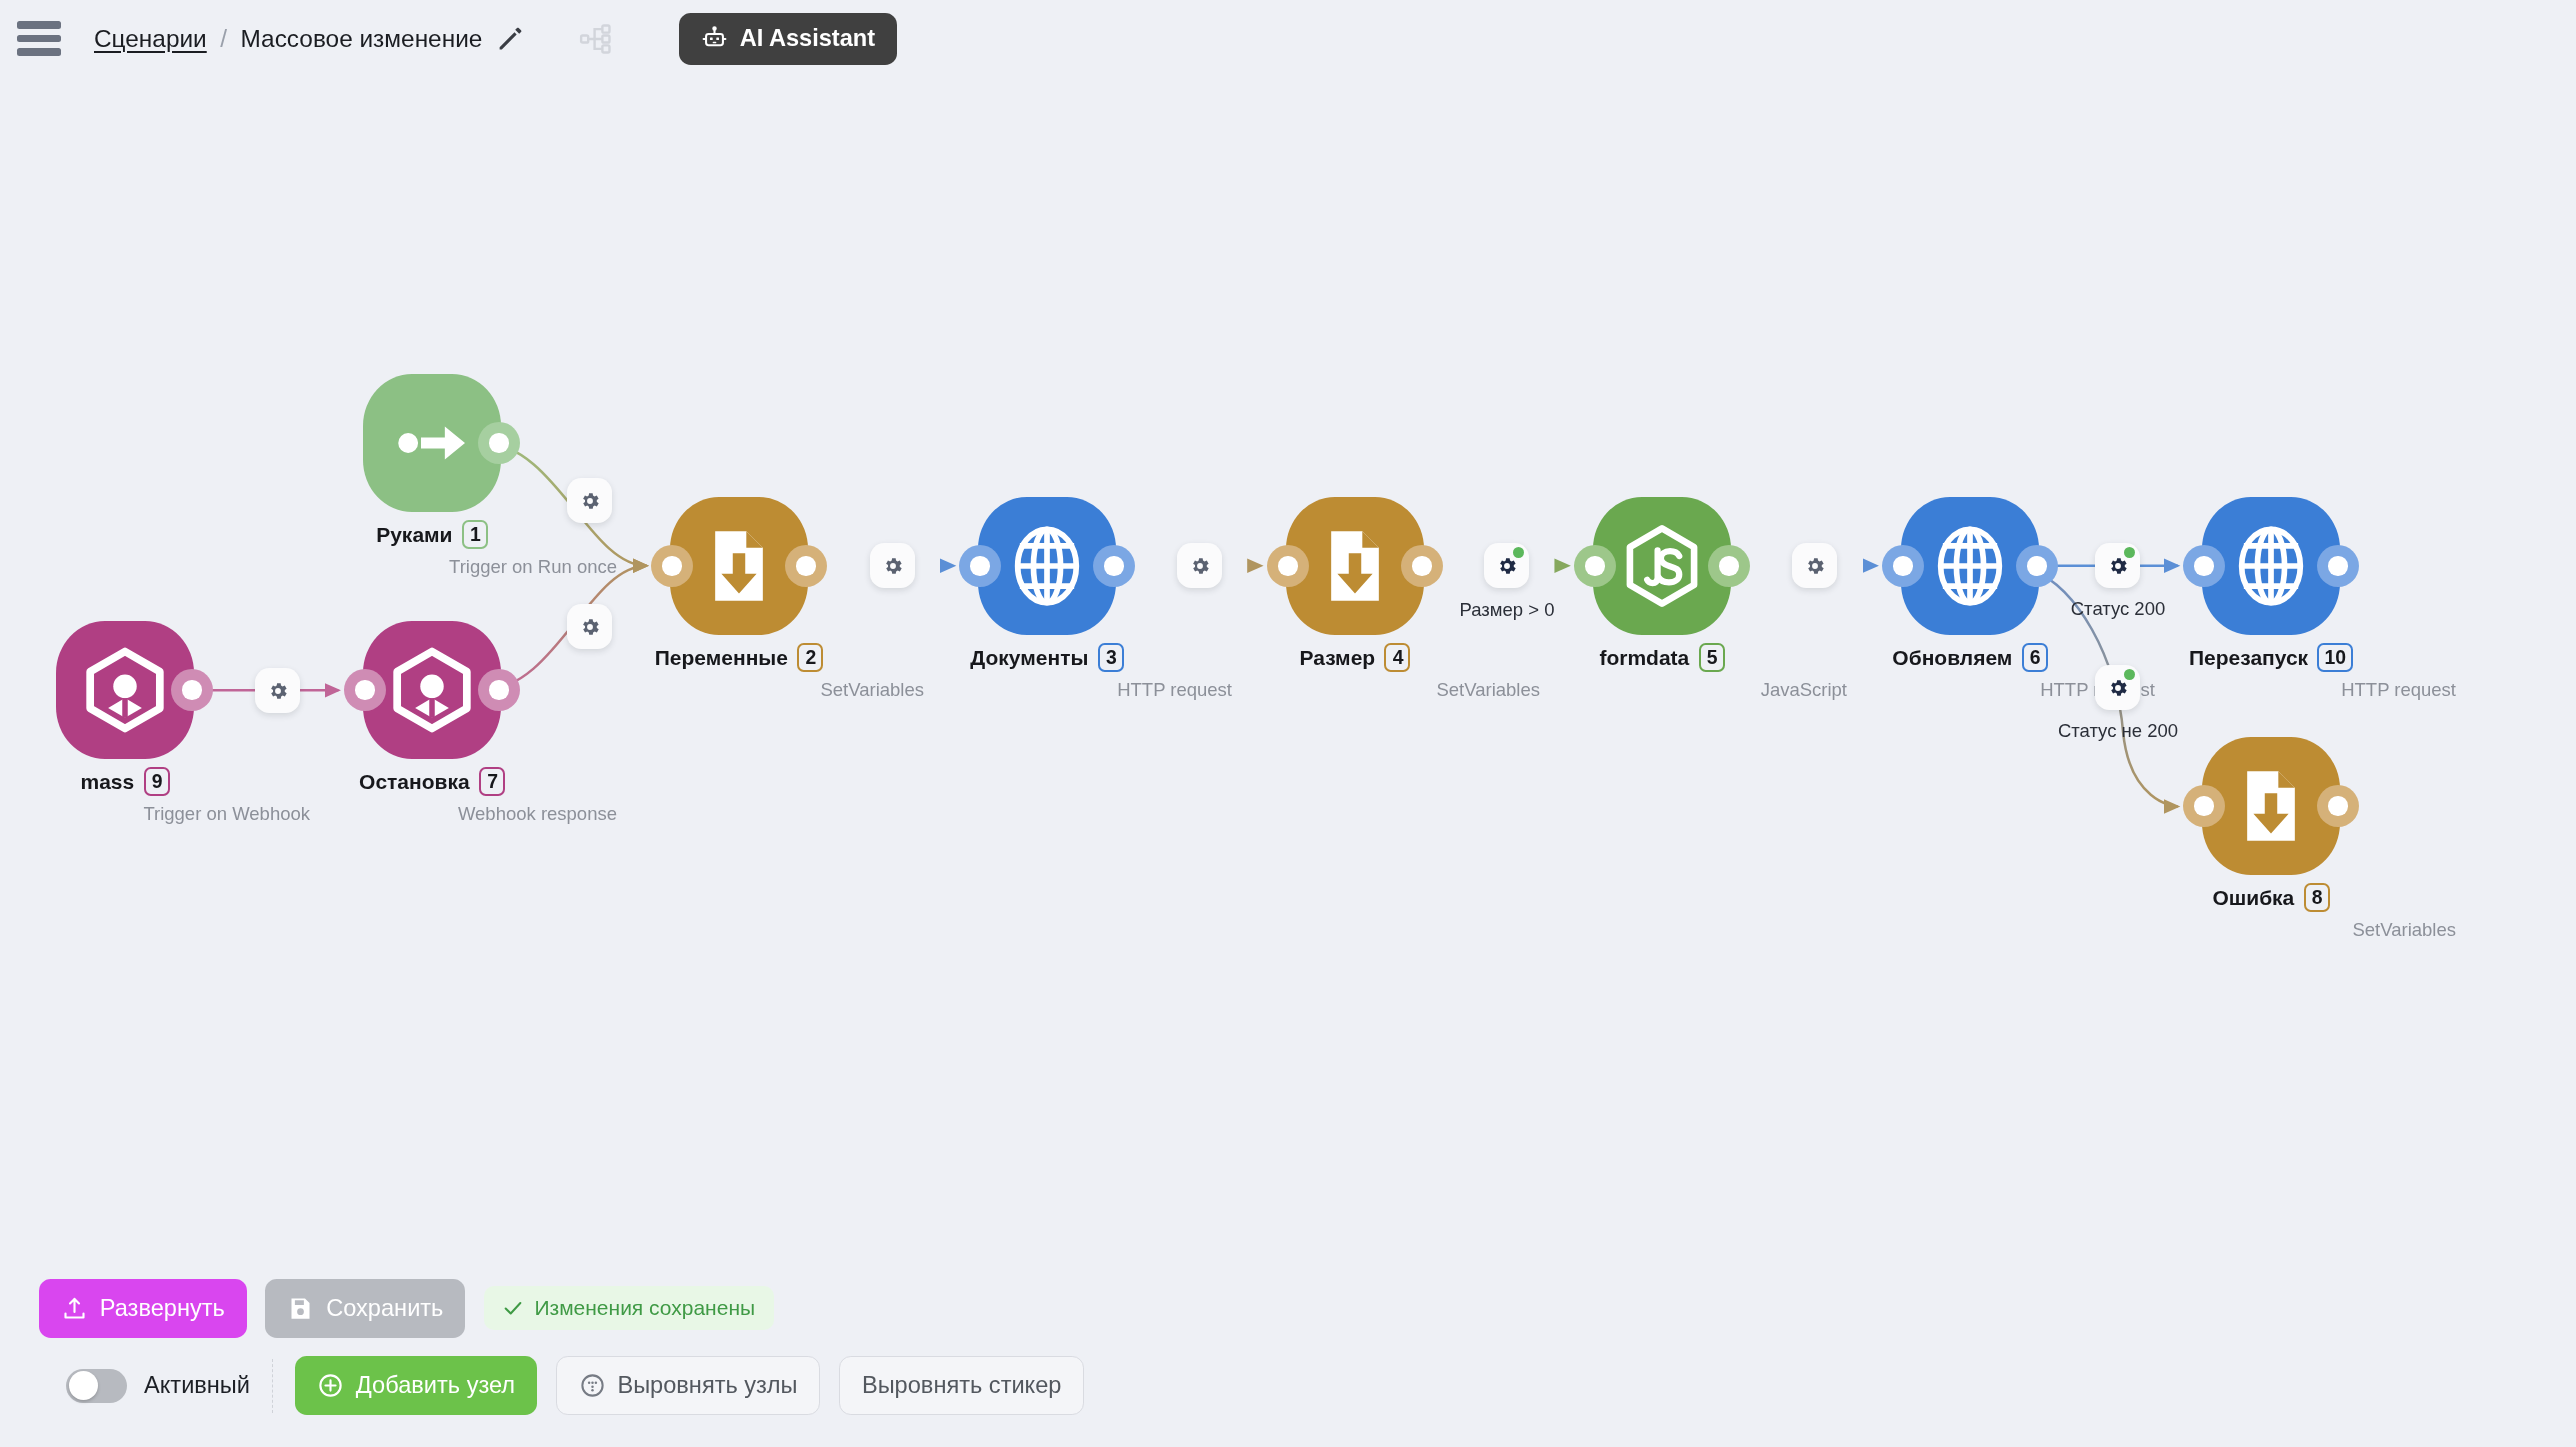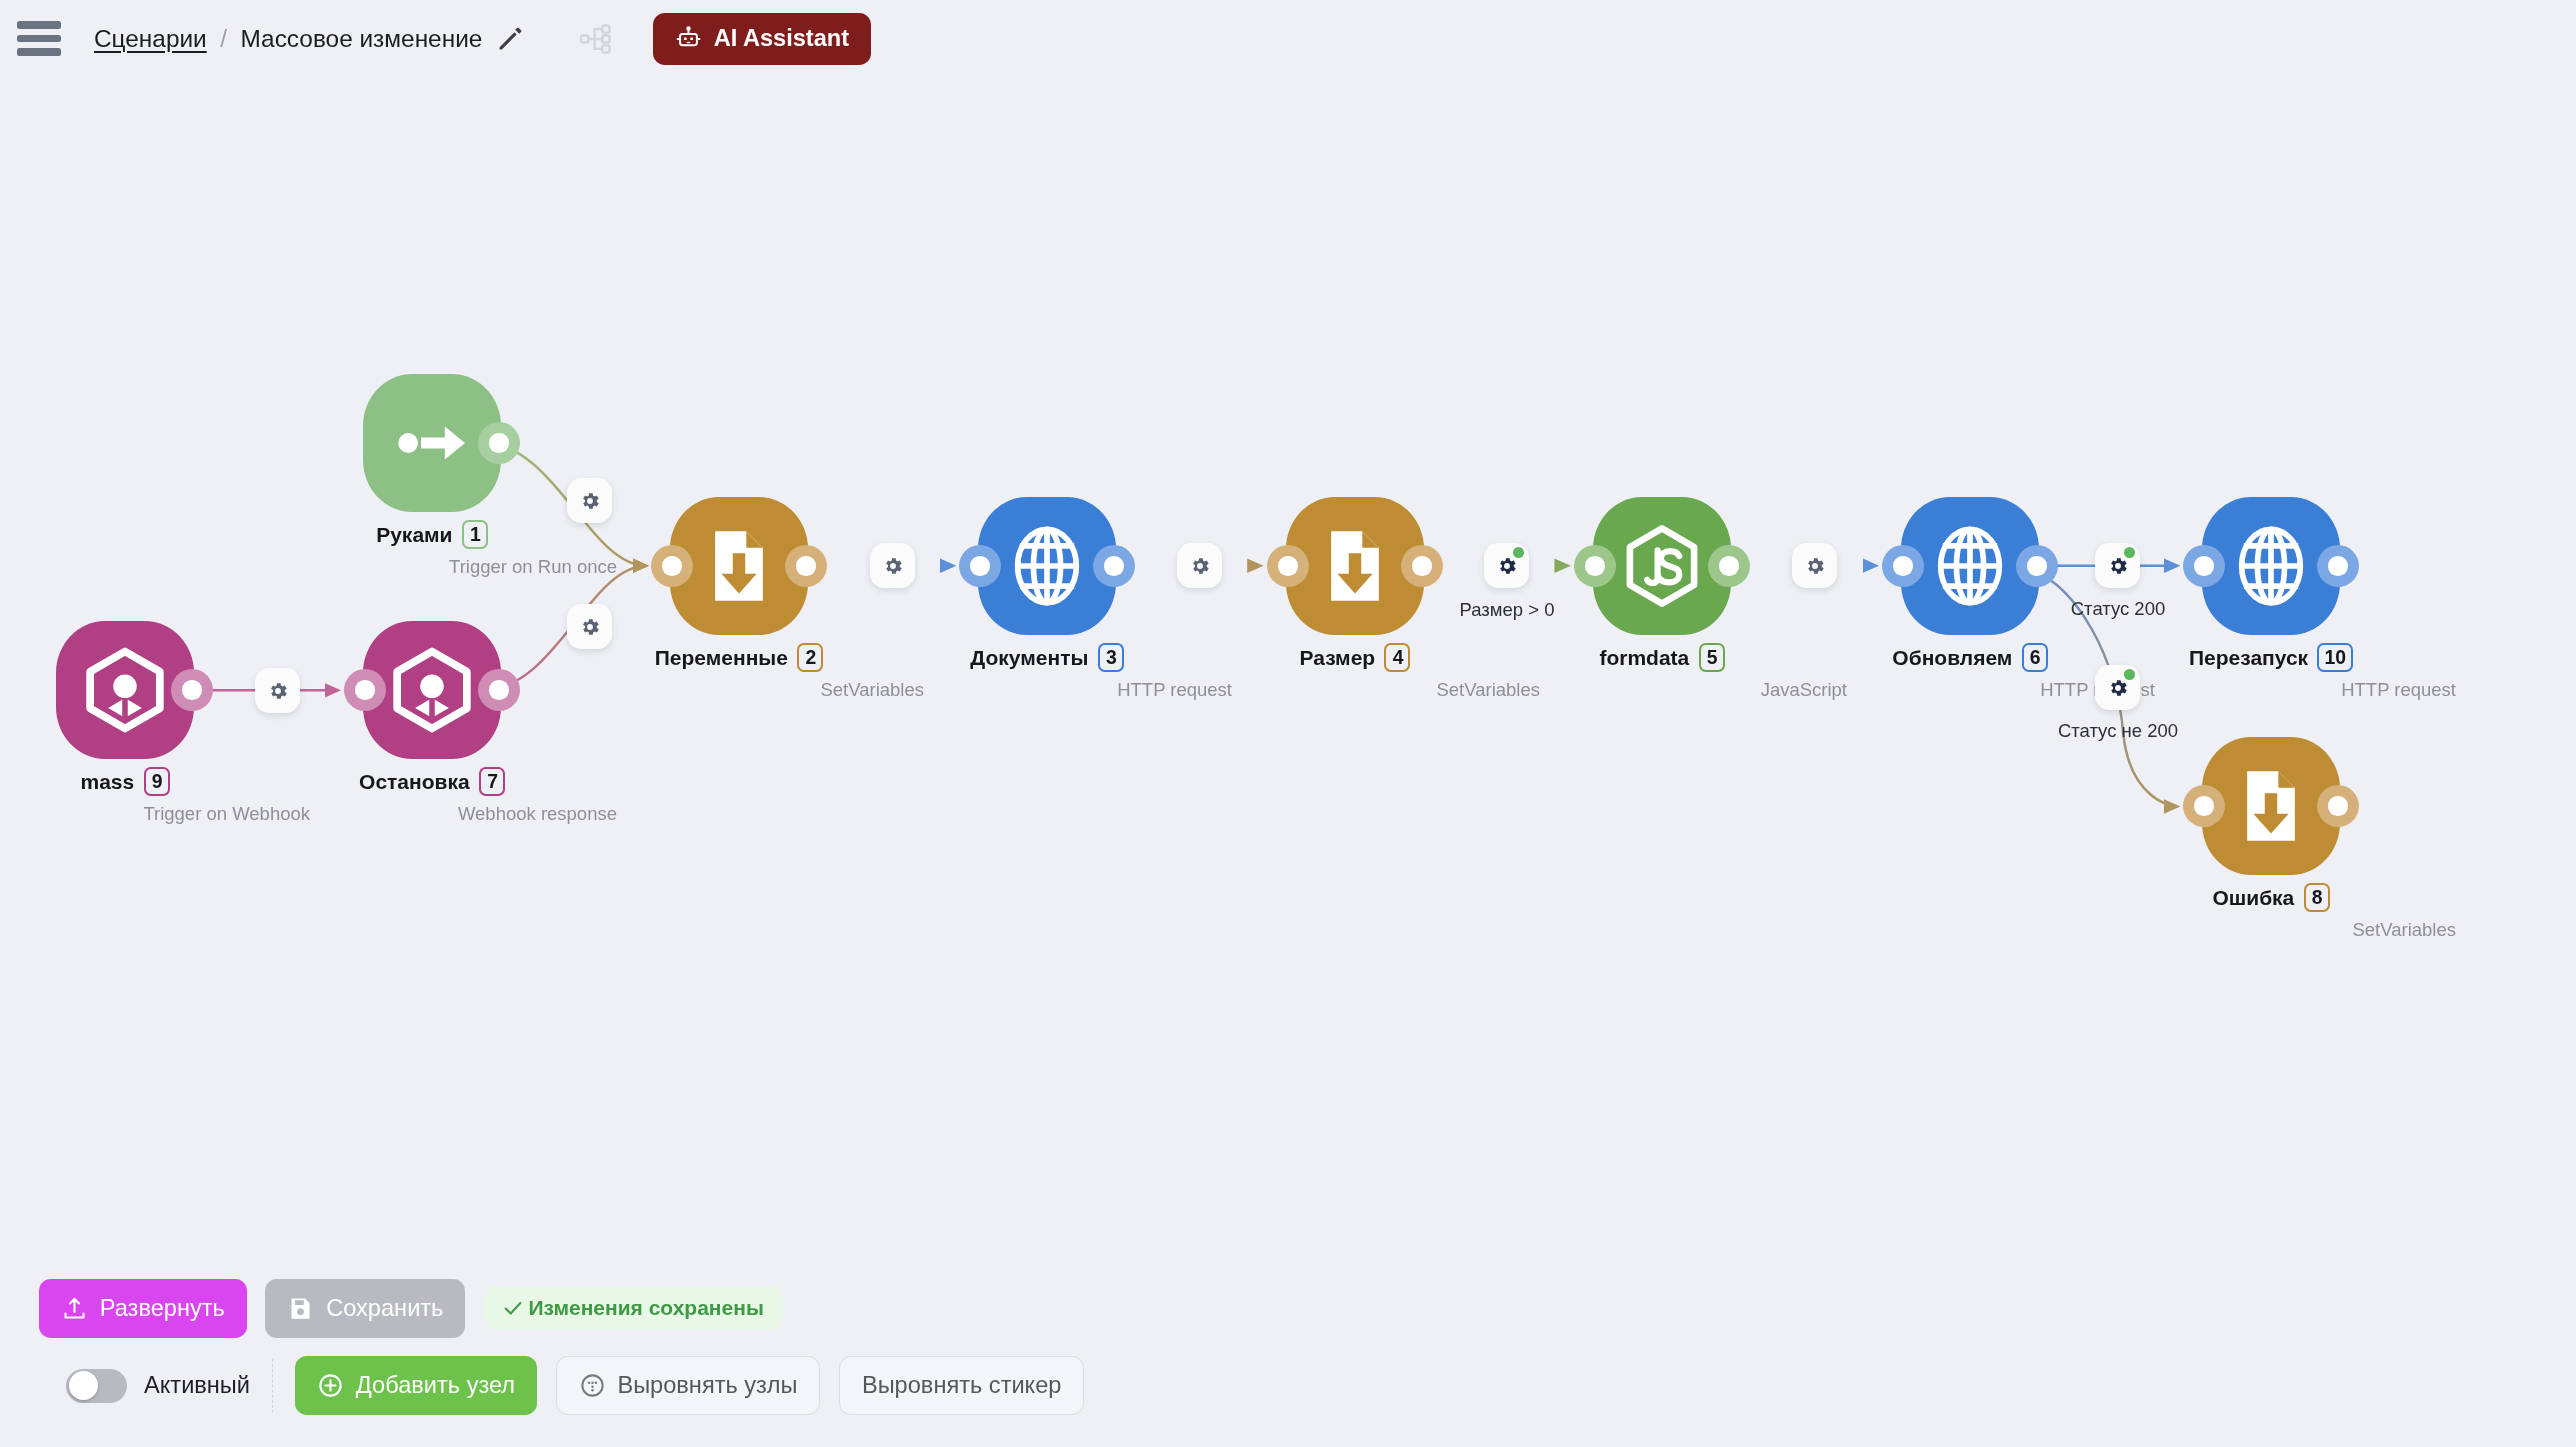--- a/index.html
+++ b/index.html
@@ -24,21 +24,21 @@
   .crumb-link {
     margin-left: 30px; font-size: 24.4px; color: #1b1d22;
     text-decoration: underline; text-underline-offset: 4.2px; cursor: pointer;
     white-space: nowrap;
   }
   .crumb-sep { margin: 0 13.5px; font-size: 24.4px; color: #9aa0ab; }
   .crumb-title { font-size: 24.4px; color: #1b1d22; white-space: nowrap; }
   .pencil-icon { margin-left: 13.5px; width: 29px; height: 29px; cursor: pointer; display:block; }
   .tree-icon { margin-left: 54px; width: 34px; height: 34px; opacity: .75; }
   .ai-btn {
-    margin-left: 40px; height: 52px; background: #7f1d1d; color: #fff;
+    margin-left: 66px; height: 52px; background: #404040; color: #fff;
     border-radius: 11.8px; display: flex; align-items: center; gap: 11.8px;
     padding: 0 22px; font-size: 23.6px; font-weight: 600; cursor: pointer;
     white-space: nowrap;
   }
 
   
   .canvas { position: absolute; inset: 0; }
   .edges { position: absolute; left: 0; top: 0; width: 2576px; height: 1448px; pointer-events: none; }
 
   .node { position: absolute; width: 0; height: 0; }
@@ -106,22 +106,22 @@
   .btn.primary { background: #d946ef; color: #fff; }
   .btn.disabled { background: #b7bac0; color: #fff; cursor: default; }
   .btn.run { background: #45abb9; color: #fff; border-radius: 11.8px; }
   .btn.add { background: #6cc24a; color: #fff; }
   .btn.ghost { background: #f4f5f8; color: #53585f; border: 1.7px solid #d9dbe1; }
   .btn svg { width: 27px; height: 27px; flex: none; }
   .sup { font-size: 16px; align-self: flex-start; margin-top: 11px; margin-left: 1.7px; }
 
   .saved-pill {
     background: #e8f7e6; color: #3f9a45; border-radius: 10px;
-    height: 44px; display: flex; align-items: center; gap: 4px;
-    padding: 0 18.5px; font-size: 21px; white-space: nowrap; font-weight: bold;
+    height: 44px; display: flex; align-items: center; gap: 10px;
+    padding: 0 18.5px; font-size: 21px; white-space: nowrap;
   }
   .toggle {
     width: 61px; height: 34px; border-radius: 17px; background: #b7bac0;
     position: relative; cursor: pointer; margin-left: 27px;
   }
   .toggle i {
     position: absolute; left: 2.5px; top: 2.5px; width: 29px; height: 29px;
     border-radius: 50%; background: #fff; box-shadow: 0 1.7px 3.4px rgba(0,0,0,.2);
   }
   .toggle-label { font-size: 23.6px; color: #1d2026; margin-left: 17px; white-space: nowrap; }

